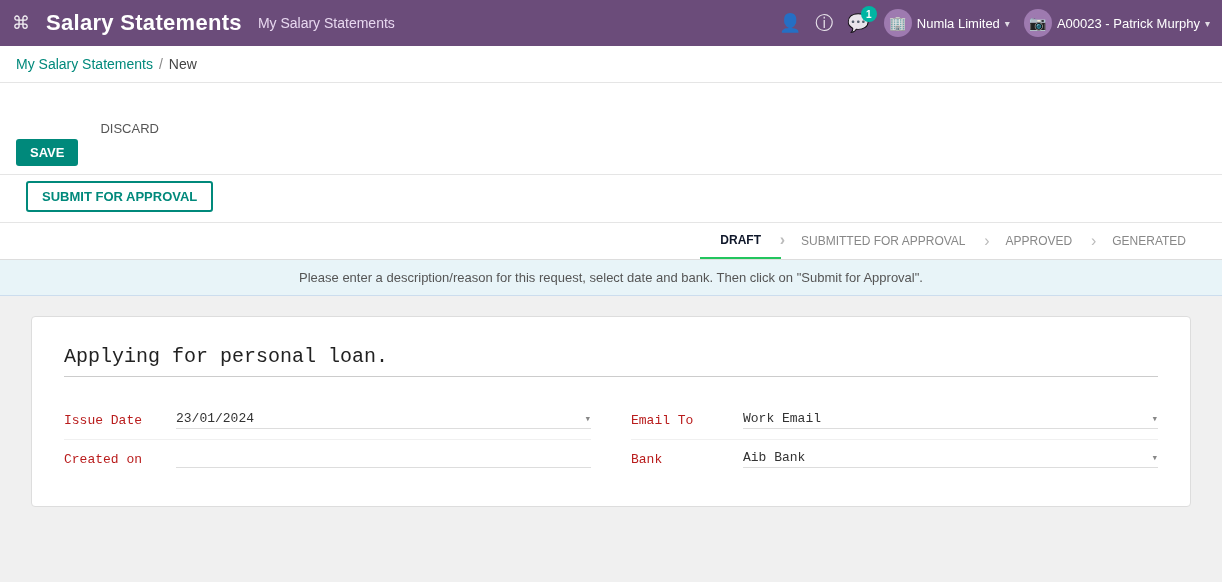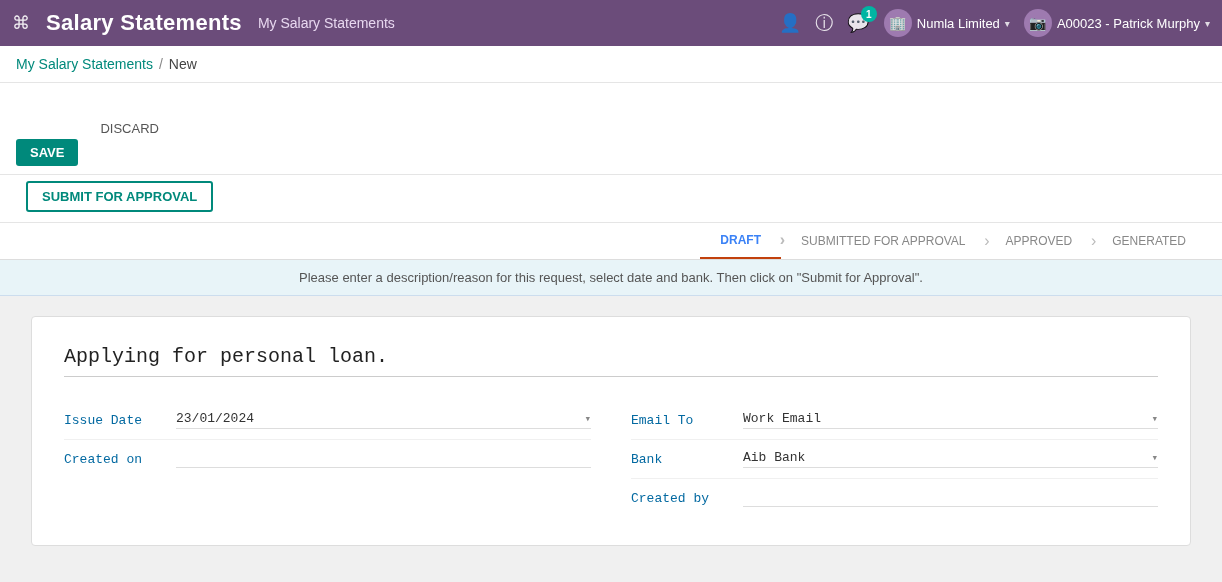--- a/index.html
+++ b/index.html
@@ -100,23 +100,23 @@
       display: flex;
       align-items: center;
       padding: 10px 20px;
       font-size: 12px;
       color: #888;
       position: relative;
       cursor: default;
       gap: 6px;
     }
     .status-step.active {
-      color: #3b82f6;
+      color: #0f172a;
       font-weight: 700;
-      border-bottom: 2px solid #c2410c;
+      border-bottom: 2px solid #22c55e;
     }
     .status-step::after {
       content: '›';
       position: absolute;
       right: -4px;
       color: #bbb;
       font-size: 16px;
     }
     .status-step:last-child::after { display: none; }
 
@@ -159,21 +159,21 @@
     .form-group {
       display: flex;
       align-items: center;
       padding: 10px 0;
       border-bottom: 1px solid #f0f0f0;
       gap: 12px;
     }
     .form-group:last-child { border-bottom: none; }
     .form-label {
       font-size: 13px;
-      color: #0369a1;
+      color: #b91c1c;
       min-width: 100px;
       flex: 0 0 100px;
     }
     .form-value {
       flex: 1;
       font-size: 13px;
       color: #333;
       display: flex;
       align-items: center;
       justify-content: space-between;
@@ -263,22 +263,16 @@
               <span class="form-caret">▾</span>
             </div>
           </div>
           <div class="form-group">
             <div class="form-label">Bank</div>
             <div class="form-value">
               <span>Aib Bank</span>
               <span class="form-caret">▾</span>
             </div>
           </div>
-          <div class="form-group">
-            <div class="form-label">Created by</div>
-            <div class="form-value empty">
-              <span>&nbsp;</span>
-            </div>
-          </div>
         </div>
       </div>
   </div>
 </div>
 
 </body></html>

